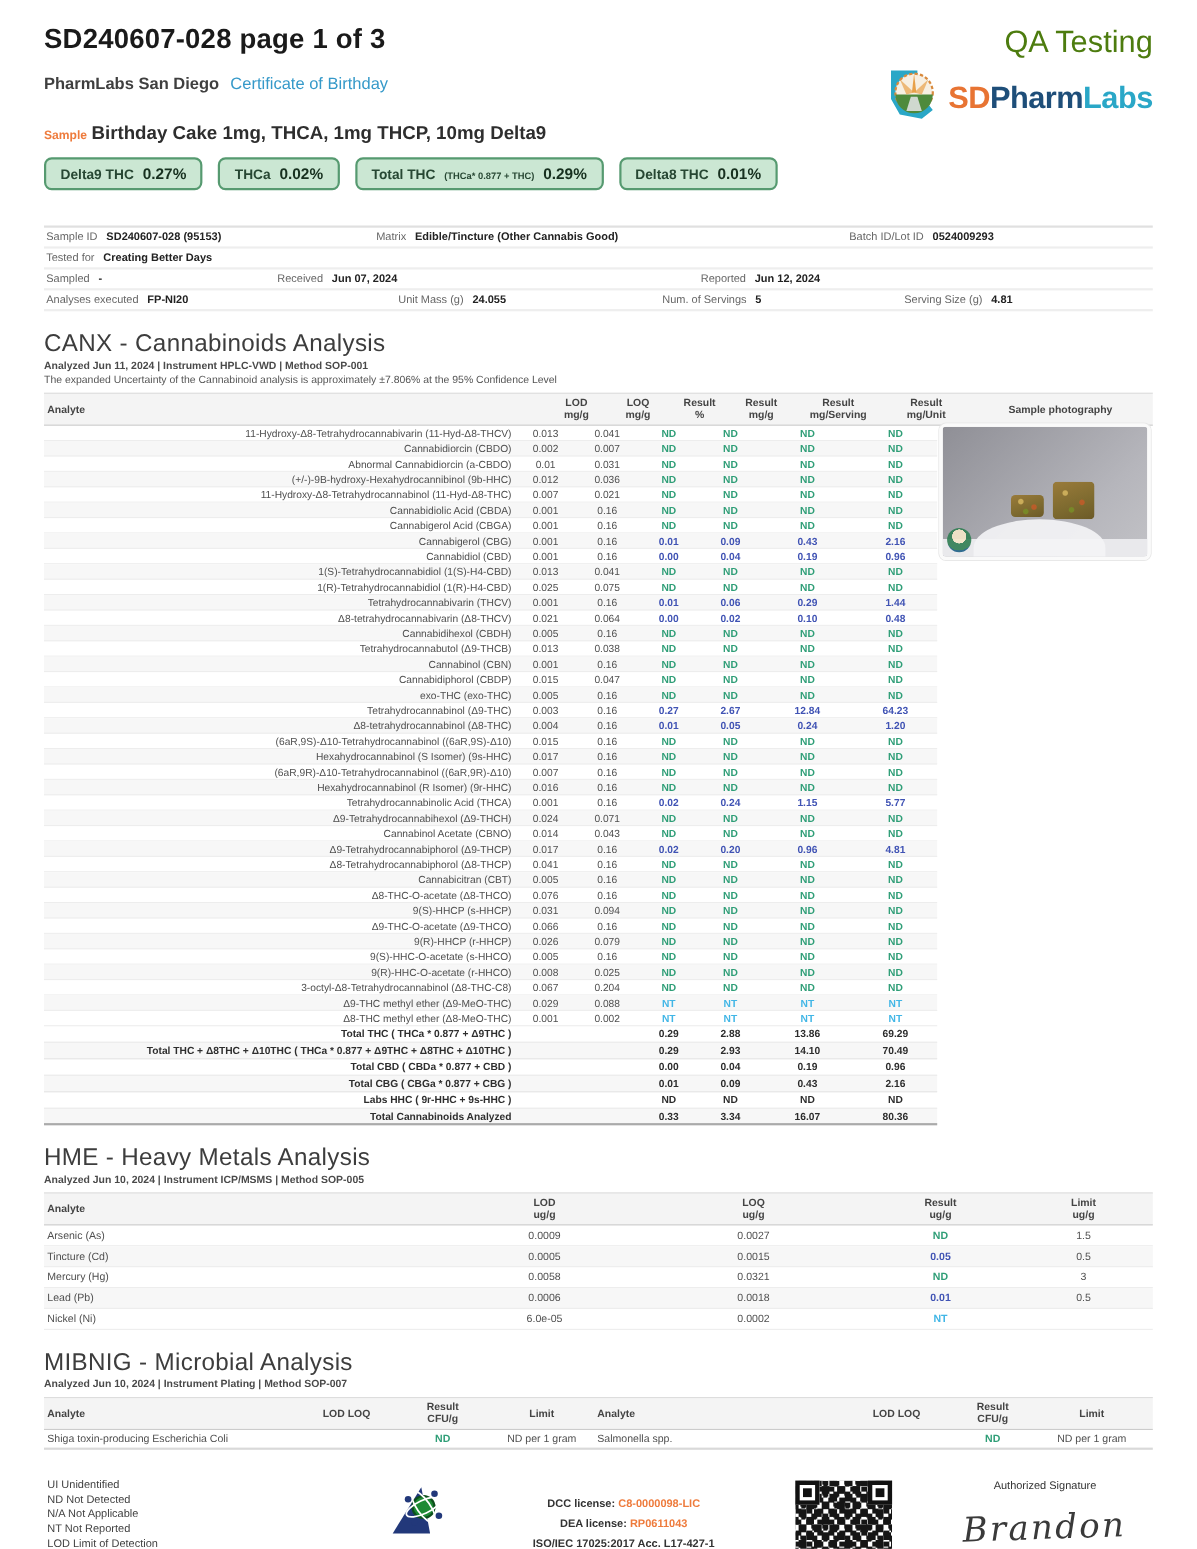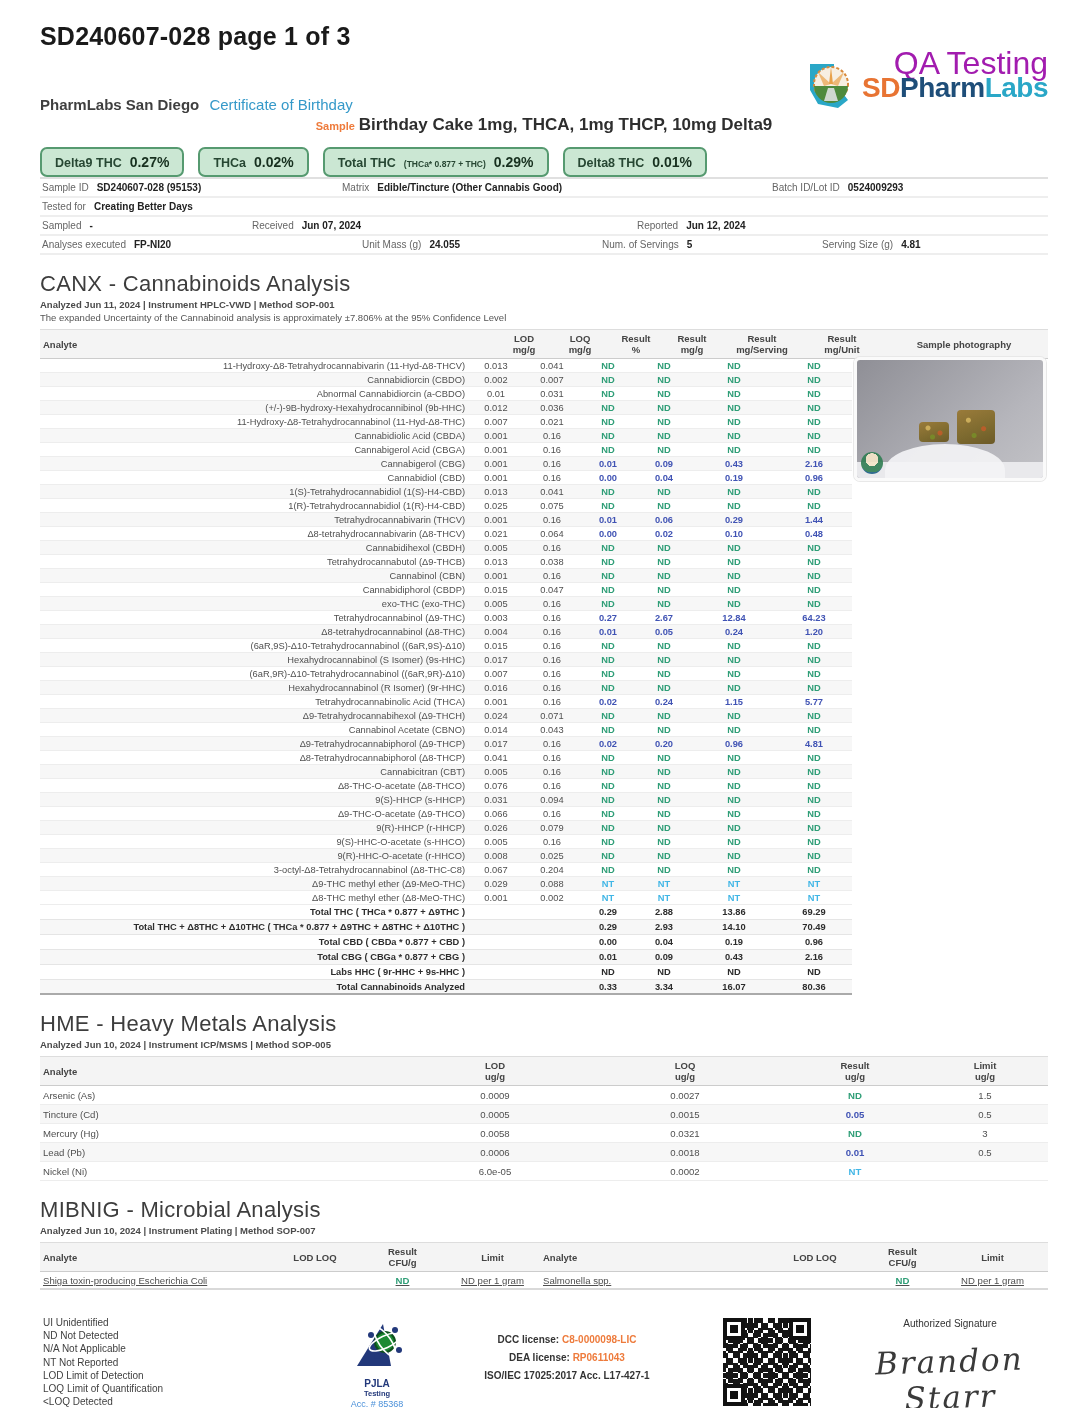--- a/index.html
+++ b/index.html
@@ -3,43 +3,43 @@
 <meta charset="utf-8">
 <style>
   * { margin:0; padding:0; box-sizing:border-box; }
   html,body { background:#fff; }
   body { width:1088px; height:1408px; font-family:"Liberation Sans",sans-serif; color:#333; overflow:hidden; }
   .page { position:relative; width:1088px; height:1408px; padding:16px 40px 0 40px; }
 
   
   .topbar { display:flex; justify-content:space-between; align-items:flex-start; margin-top:6px; }
   .doc-id { font-size:25px; font-weight:600; color:#1a1a1a; letter-spacing:0.2px; }
-  .qa { font-size:32px; color:#a21caf;margin-top:23px; }
+  .qa { font-size:28px; color:#4d7c0f; }
   .labline { margin-top:14px; font-size:15px; }
   .labname { font-weight:bold; color:#3f3f3f; }
   .coa { color:#3599c9; margin-left:6px; }
-  .sampleline { margin-top:2px; display:flex; align-items:baseline; gap:4px;justify-content:center; }
+  .sampleline { margin-top:26px; display:flex; align-items:baseline; gap:4px; }
   .sample-tag { color:#ee7b3c; font-size:11px; font-weight:bold; }
   .sample-name { font-size:17px; font-weight:bold; color:#2e2e2e; }
 
   .brand { position:absolute; top:60px; right:40px; display:flex; align-items:center; gap:6px; }
   .brand-text { font-size:28px; font-weight:bold; letter-spacing:-0.5px; }
   .brand-sd { color:#e87433; } .brand-pharm { color:#1e4e79; } .brand-labs { color:#2aa7c7; }
 
   
   .pills { display:flex; gap:14px; margin-top:12px; }
   .pill { background:#cbe7d3; border:2px solid #569a70; border-radius:7px; padding:5px 13px;
           display:flex; align-items:baseline; gap:8px; }
   .pill-label { font-size:12.5px; font-weight:bold; color:#274733; }
   .pill-formula { font-size:8.5px; font-weight:bold; color:#274733; }
   .pill-formula:empty { display:none; }
   .pill-value { font-size:14px; font-weight:bold; color:#17301f; }
 
   
-  .info { margin-top:0; border-top:2px solid #e0e0e0; }
+  .info { margin-top:32px; border-top:2px solid #e0e0e0; }
   .irow { display:flex; border-bottom:2px solid #eee; padding:3px 2px; font-size:10px; align-items:baseline; }
   .seg { display:flex; gap:8px; align-items:baseline; }
   .ilabel { color:#666; } .ivalue { color:#222; font-weight:bold; }
   .w300{width:300px}.w430{width:430px}.w210{width:210px}.w385{width:385px}.w320{width:320px}.w240{width:240px}.w220{width:220px}.fx{flex:1}
 
   
   .section-title { font-size:22px; color:#3d3d3d; letter-spacing:0.3px; margin-top:16px; }
   .section-meta { font-size:9.5px; color:#4a4a4a; font-weight:bold; margin-top:2px; }
   .section-note { font-size:9.5px; color:#555; margin-top:2px; }
 
@@ -93,21 +93,21 @@
   .h-c2 { width:190px; text-align:center; }
   .h-c3 { width:150px; text-align:center; }
   .h-c4 { width:110px; text-align:center; }
   .hme-host .trow { min-height:19px; font-size:9.6px; }
 
   
   .m-name { width:230px; text-align:left; }
   .m-lq { width:90px; text-align:center; }
   .m-res { width:85px; text-align:center; }
   .m-lim { width:95px; text-align:center; }
-  .mib-host .trow { min-height:18px; font-size:9.6px; border-bottom:2px solid #d9d9d9;text-decoration:underline; }
+  .mib-host .trow { min-height:18px; font-size:9.6px; border-bottom:2px solid #d9d9d9; }
 
   
   .footer { display:flex; margin-top:26px; align-items:flex-start; }
   .legend { width:262px; }
   .legend-host .trow { min-height:13.2px; font-size:10px; color:#3f3f3f; border-bottom:none; background:none !important; }
   .c-leg { text-align:left; }
   .pjla { width:150px; text-align:center; margin-top:4px; }
   .pjla-name { font-size:10px; font-weight:bold; color:#22387a; margin-top:2px; }
   .pjla-sub { font-size:7.5px; font-weight:bold; color:#22387a; }
   .pjla-acc { font-size:9px; color:#333; margin-top:1px; }

